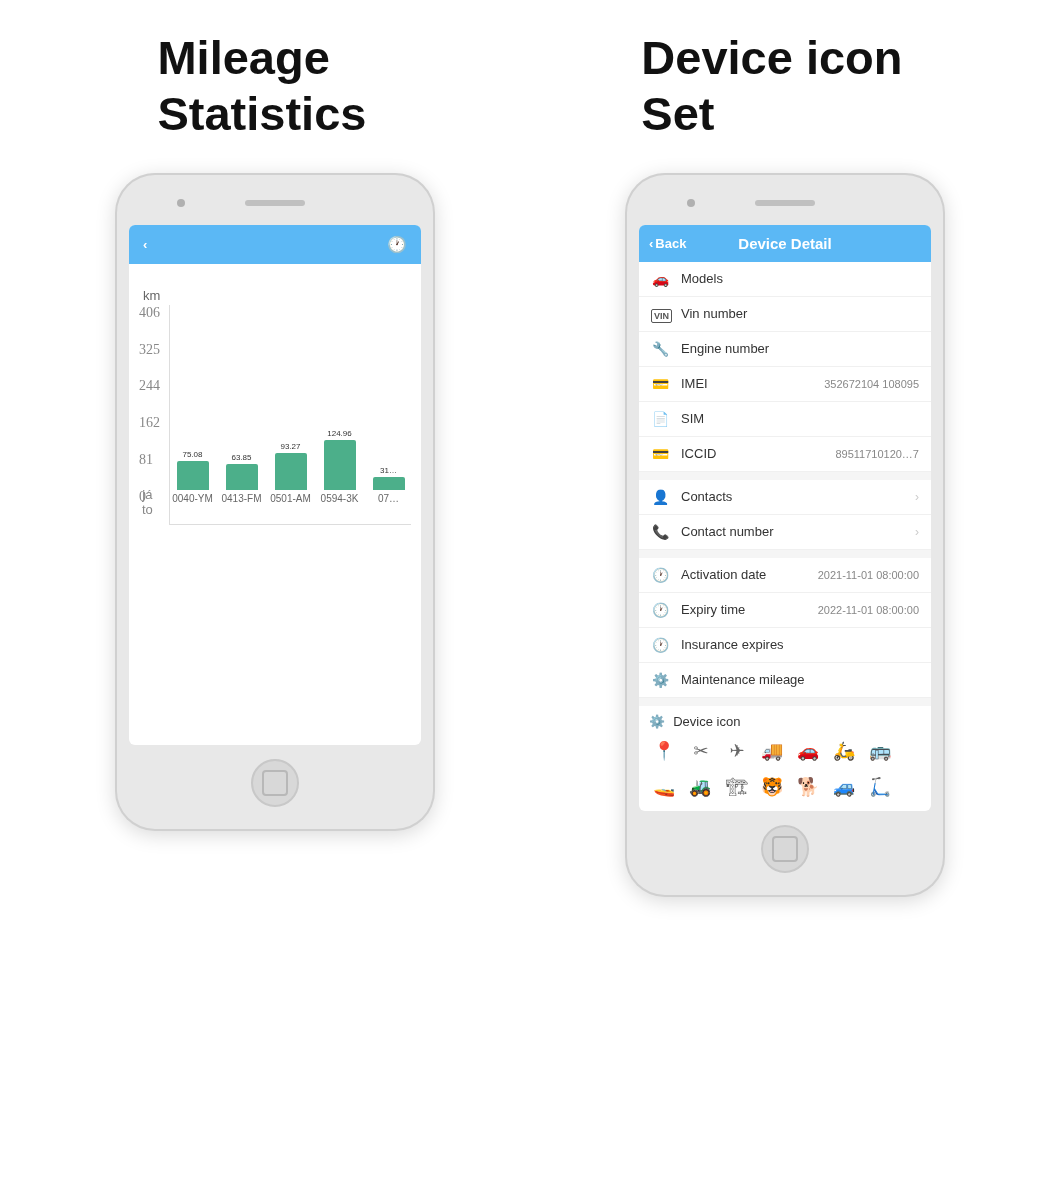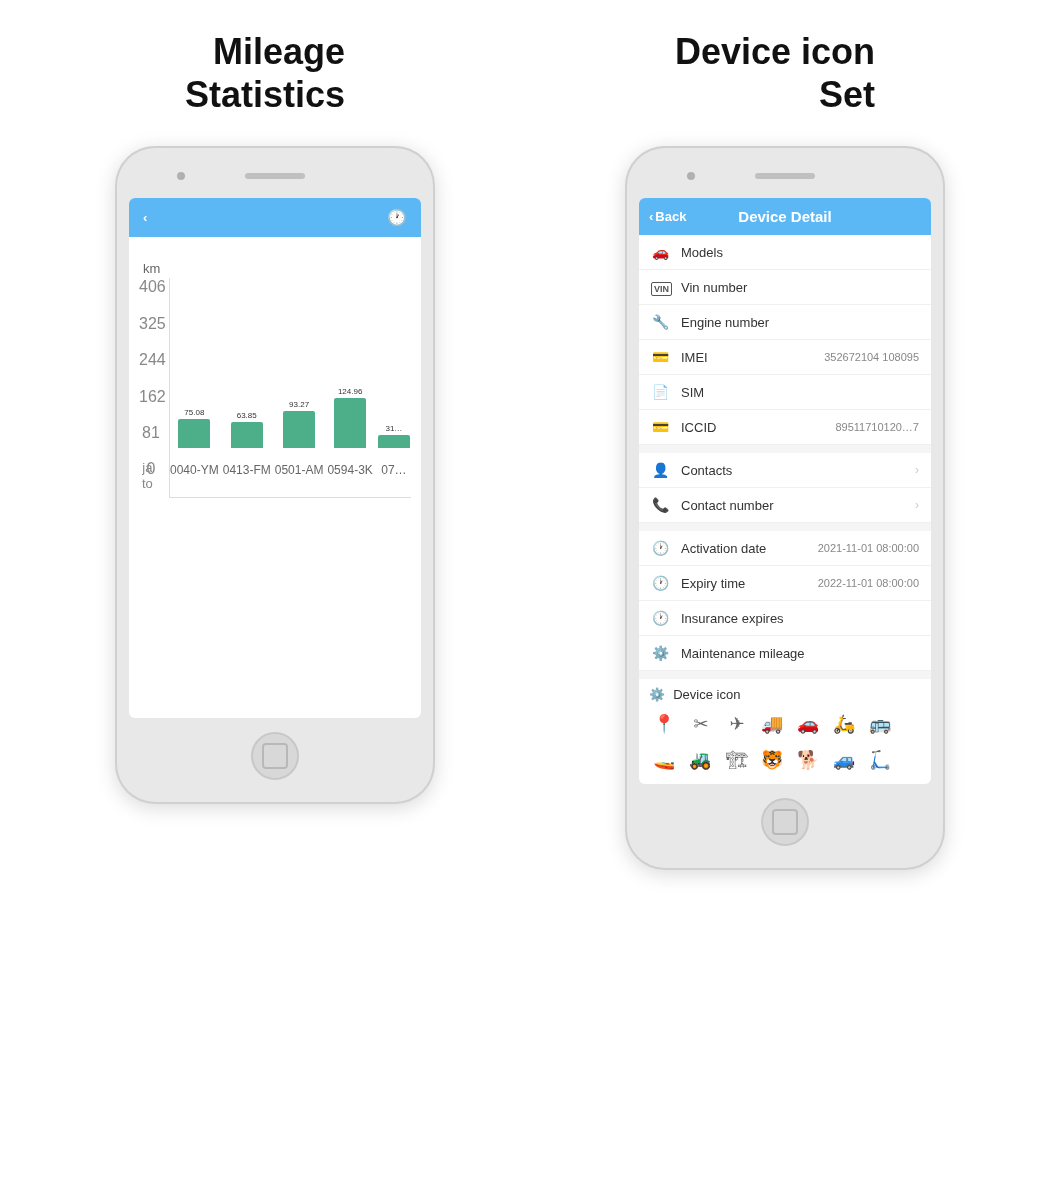--- a/index.html
+++ b/index.html
@@ -15,24 +15,24 @@
     }
 
     .titles-row {
       display: flex;
       width: 100%;
       justify-content: space-around;
       margin-bottom: 30px;
     }
 
     .section-title {
-      font-size: 36px;
+      font-size: 47px;
       font-weight: 700;
       color: #111;
-      text-align: right;
+      text-align: left;
       line-height: 1.2;
     }
 
     .phones-row {
       display: flex;
       width: 100%;
       justify-content: space-around;
       align-items: flex-start;
     }
 
@@ -150,24 +150,25 @@
       display: flex;
       position: relative;
       height: 220px;
     }
 
     .y-axis {
       display: flex;
       flex-direction: column;
       justify-content: space-between;
       padding: 0 6px 20px 0;
-      font-size: 16px;
+      font-size: 14px;
       color: #888;
-      text-align: center;
+      text-align: left;
       width: 30px;
+      font-family: Liberation Serif, serif;
     }
 
     .bars-area {
       flex: 1;
       display: flex;
       align-items: flex-end;
       gap: 4px;
       border-left: 1px solid #ddd;
       border-bottom: 1px solid #ddd;
       position: relative;
@@ -189,23 +190,23 @@
     }
 
     .bar {
       width: 100%;
       background: #4caf8a;
       border-radius: 2px 2px 0 0;
       max-width: 32px;
     }
 
     .bar-label {
-      font-size: 12px;
+      font-size: 10px;
       color: #666;
-      margin-top: 15px;
+      margin-top: 3px;
       text-align: center;
       white-space: nowrap;
     }
 
     
     .device-header {
       background: #5bb8f5;
       color: white;
       display: flex;
       align-items: center;

